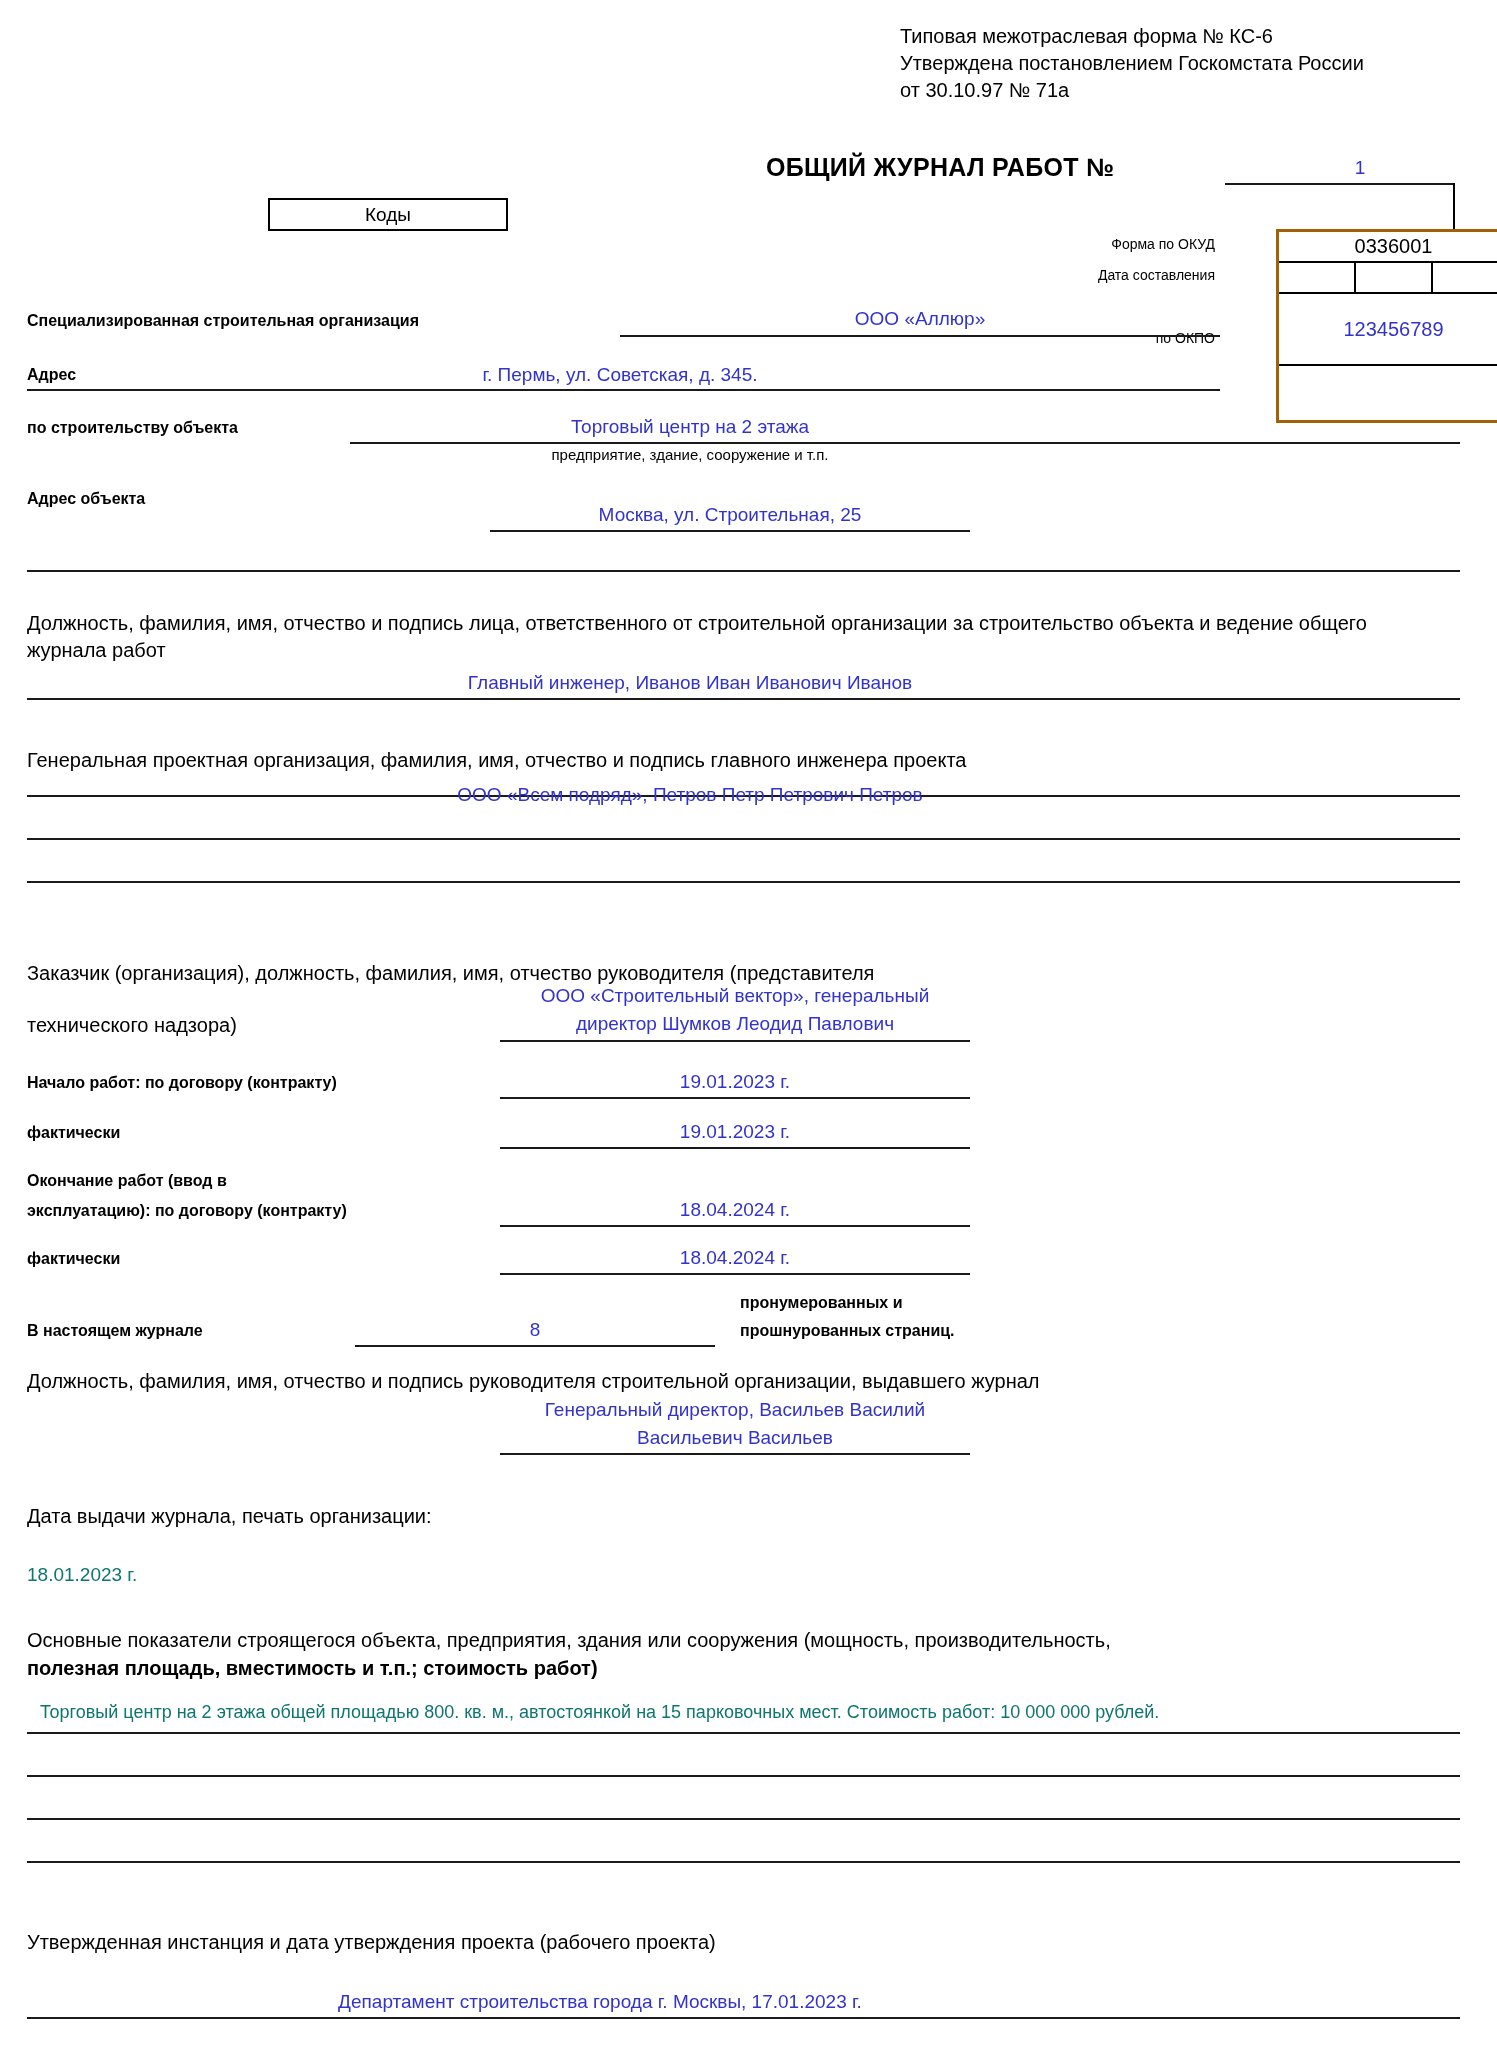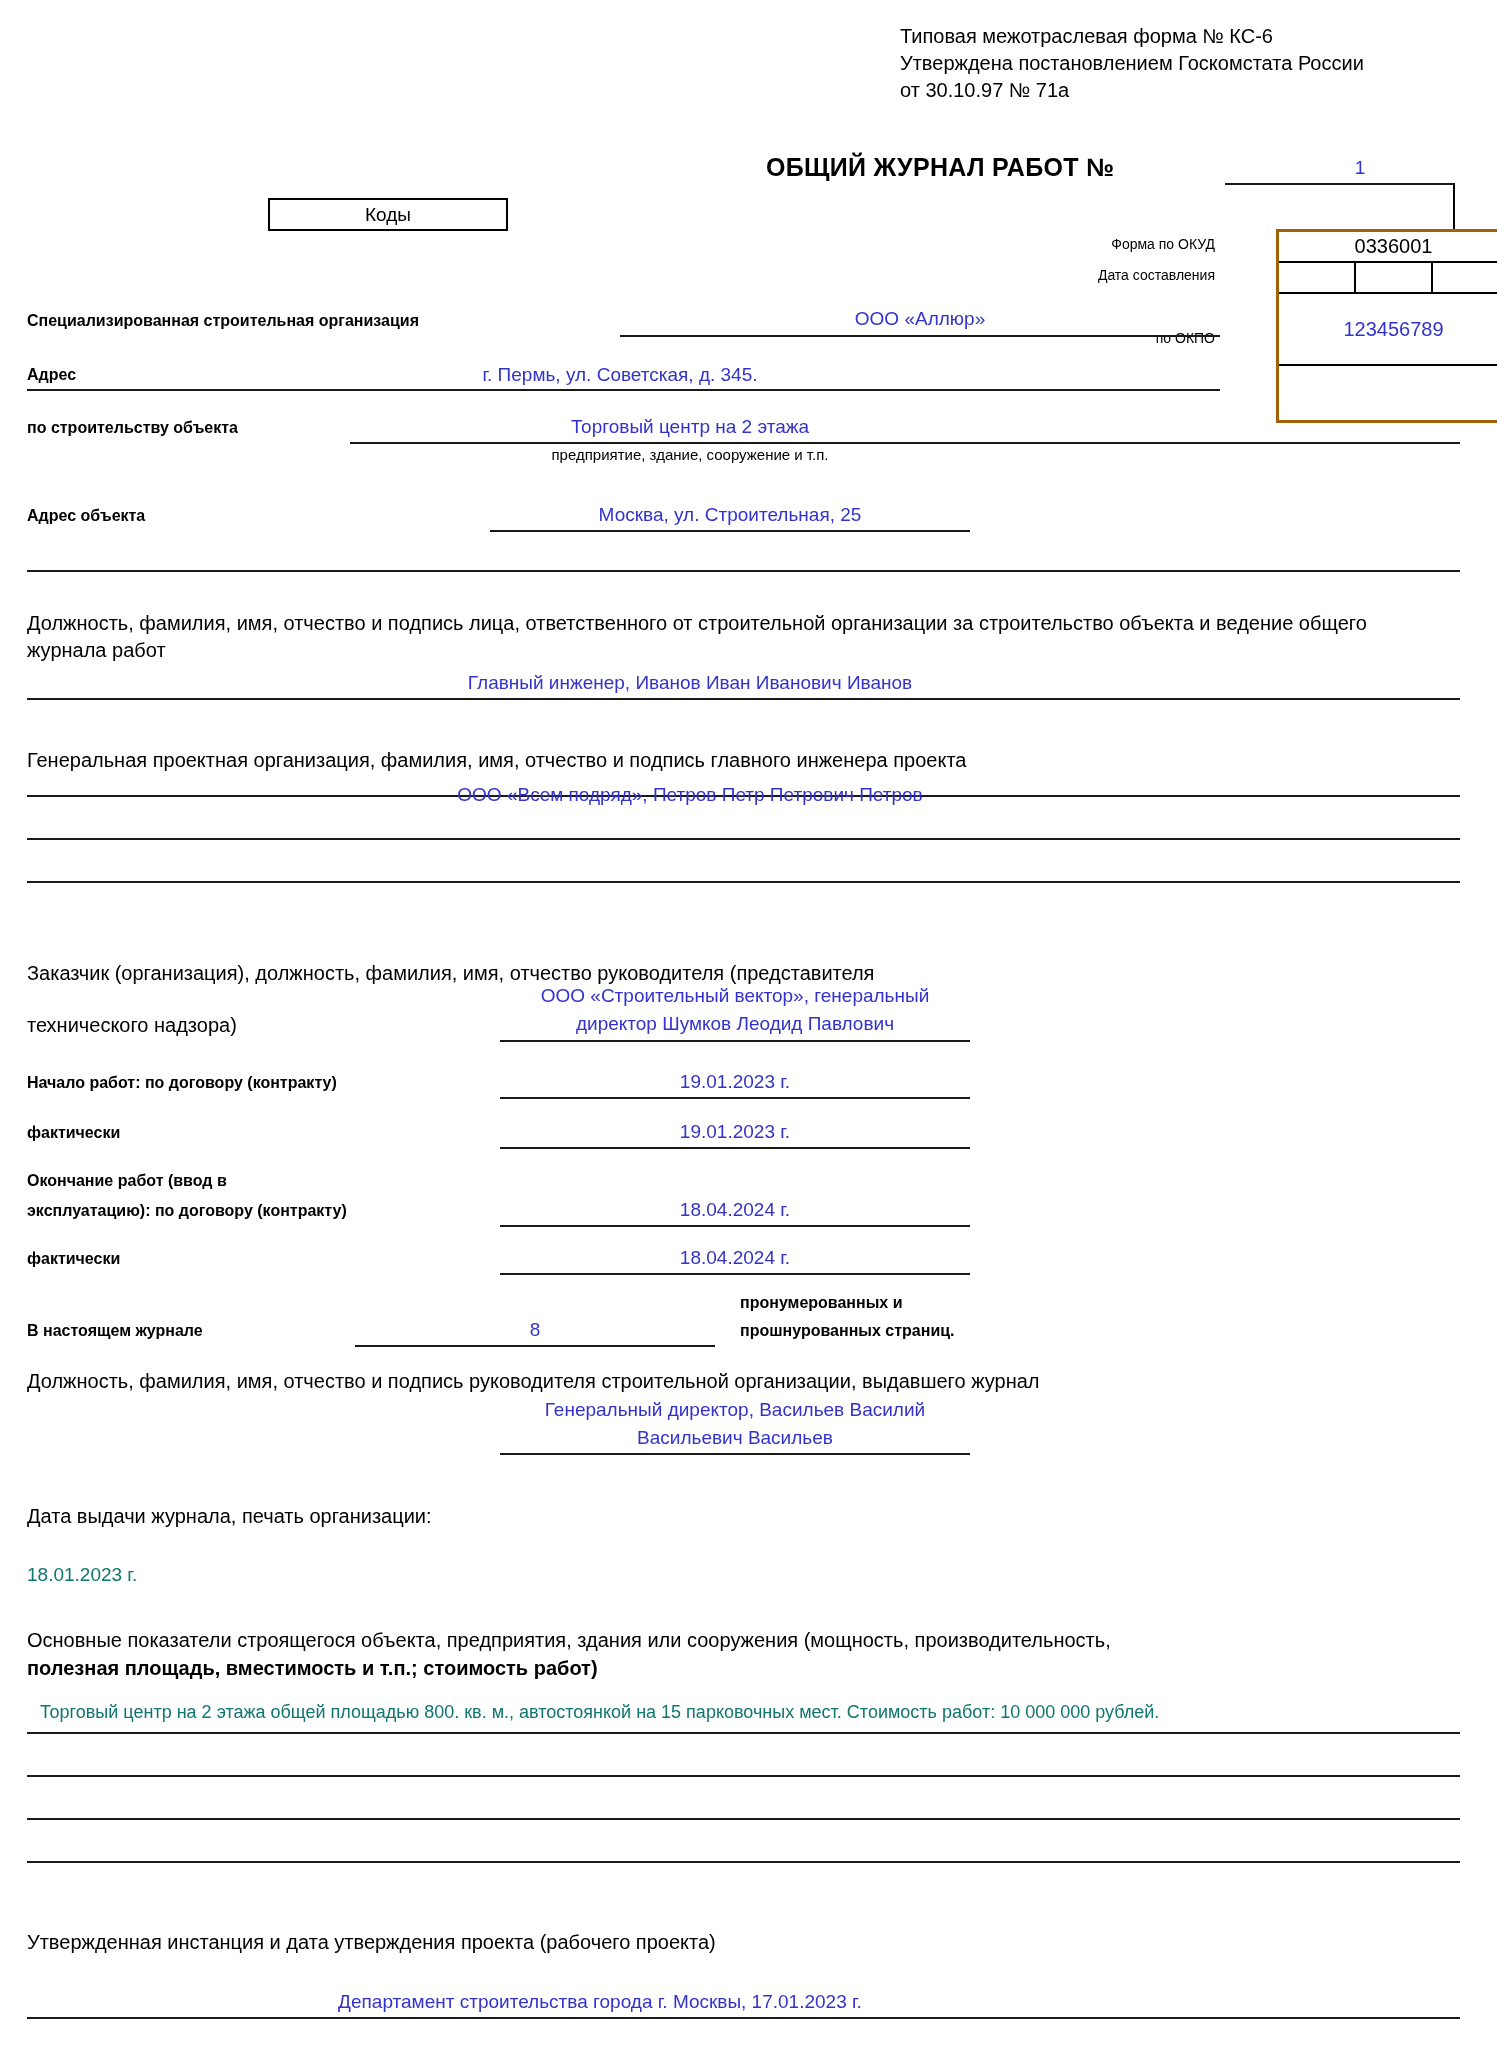--- a/index.html
+++ b/index.html
@@ -178,21 +178,21 @@
 
   <div class="row-label" style="left:27px; top:357px;">Адрес</div>
   <div class="rule" style="left:120px; top:384px; width:1100px;"></div>
   <div class="row-value" style="left:120px; top:357px; width:1000px;">г. Пермь, ул. Советская, д. 345.</div>
 
   <div class="row-label" style="left:27px; top:410px;">по строительству объекта</div>
   <div class="rule" style="left:350px; top:437px; width:1110px;"></div>
   <div class="row-value" style="left:350px; top:409px; width:680px;">Торговый центр на 2 этажа</div>
   <div class="caption" style="left:350px; top:441px; width:680px;">предприятие, здание, сооружение и т.п.</div>
 
-  <div class="row-label" style="left:27px; top:498px;">Адрес объекта</div>
+  <div class="row-label" style="left:27px; top:481px;">Адрес объекта</div>
   <div class="rule" style="left:490px; top:525px; width:480px;"></div>
   <div class="row-value" style="left:490px; top:497px; width:480px;">Москва, ул. Строительная, 25</div>
 
   <div class="rule" style="left:27px; top:565px; width:1433px;"></div>
 
   <div class="para" style="left:27px; top:605px; width:1390px;">Должность, фамилия, имя, отчество и подпись лица, ответственного от строительной организации за строительство объекта и ведение общего журнала работ</div>
   <div class="rule" style="left:27px; top:693px; width:1433px;"></div>
   <div class="row-value" style="left:340px; top:665px; width:700px;">Главный инженер, Иванов Иван Иванович Иванов</div>
 
   <div class="para" style="left:27px; top:742px; width:1390px;">Генеральная проектная организация, фамилия, имя, отчество и подпись главного инженера проекта</div>

